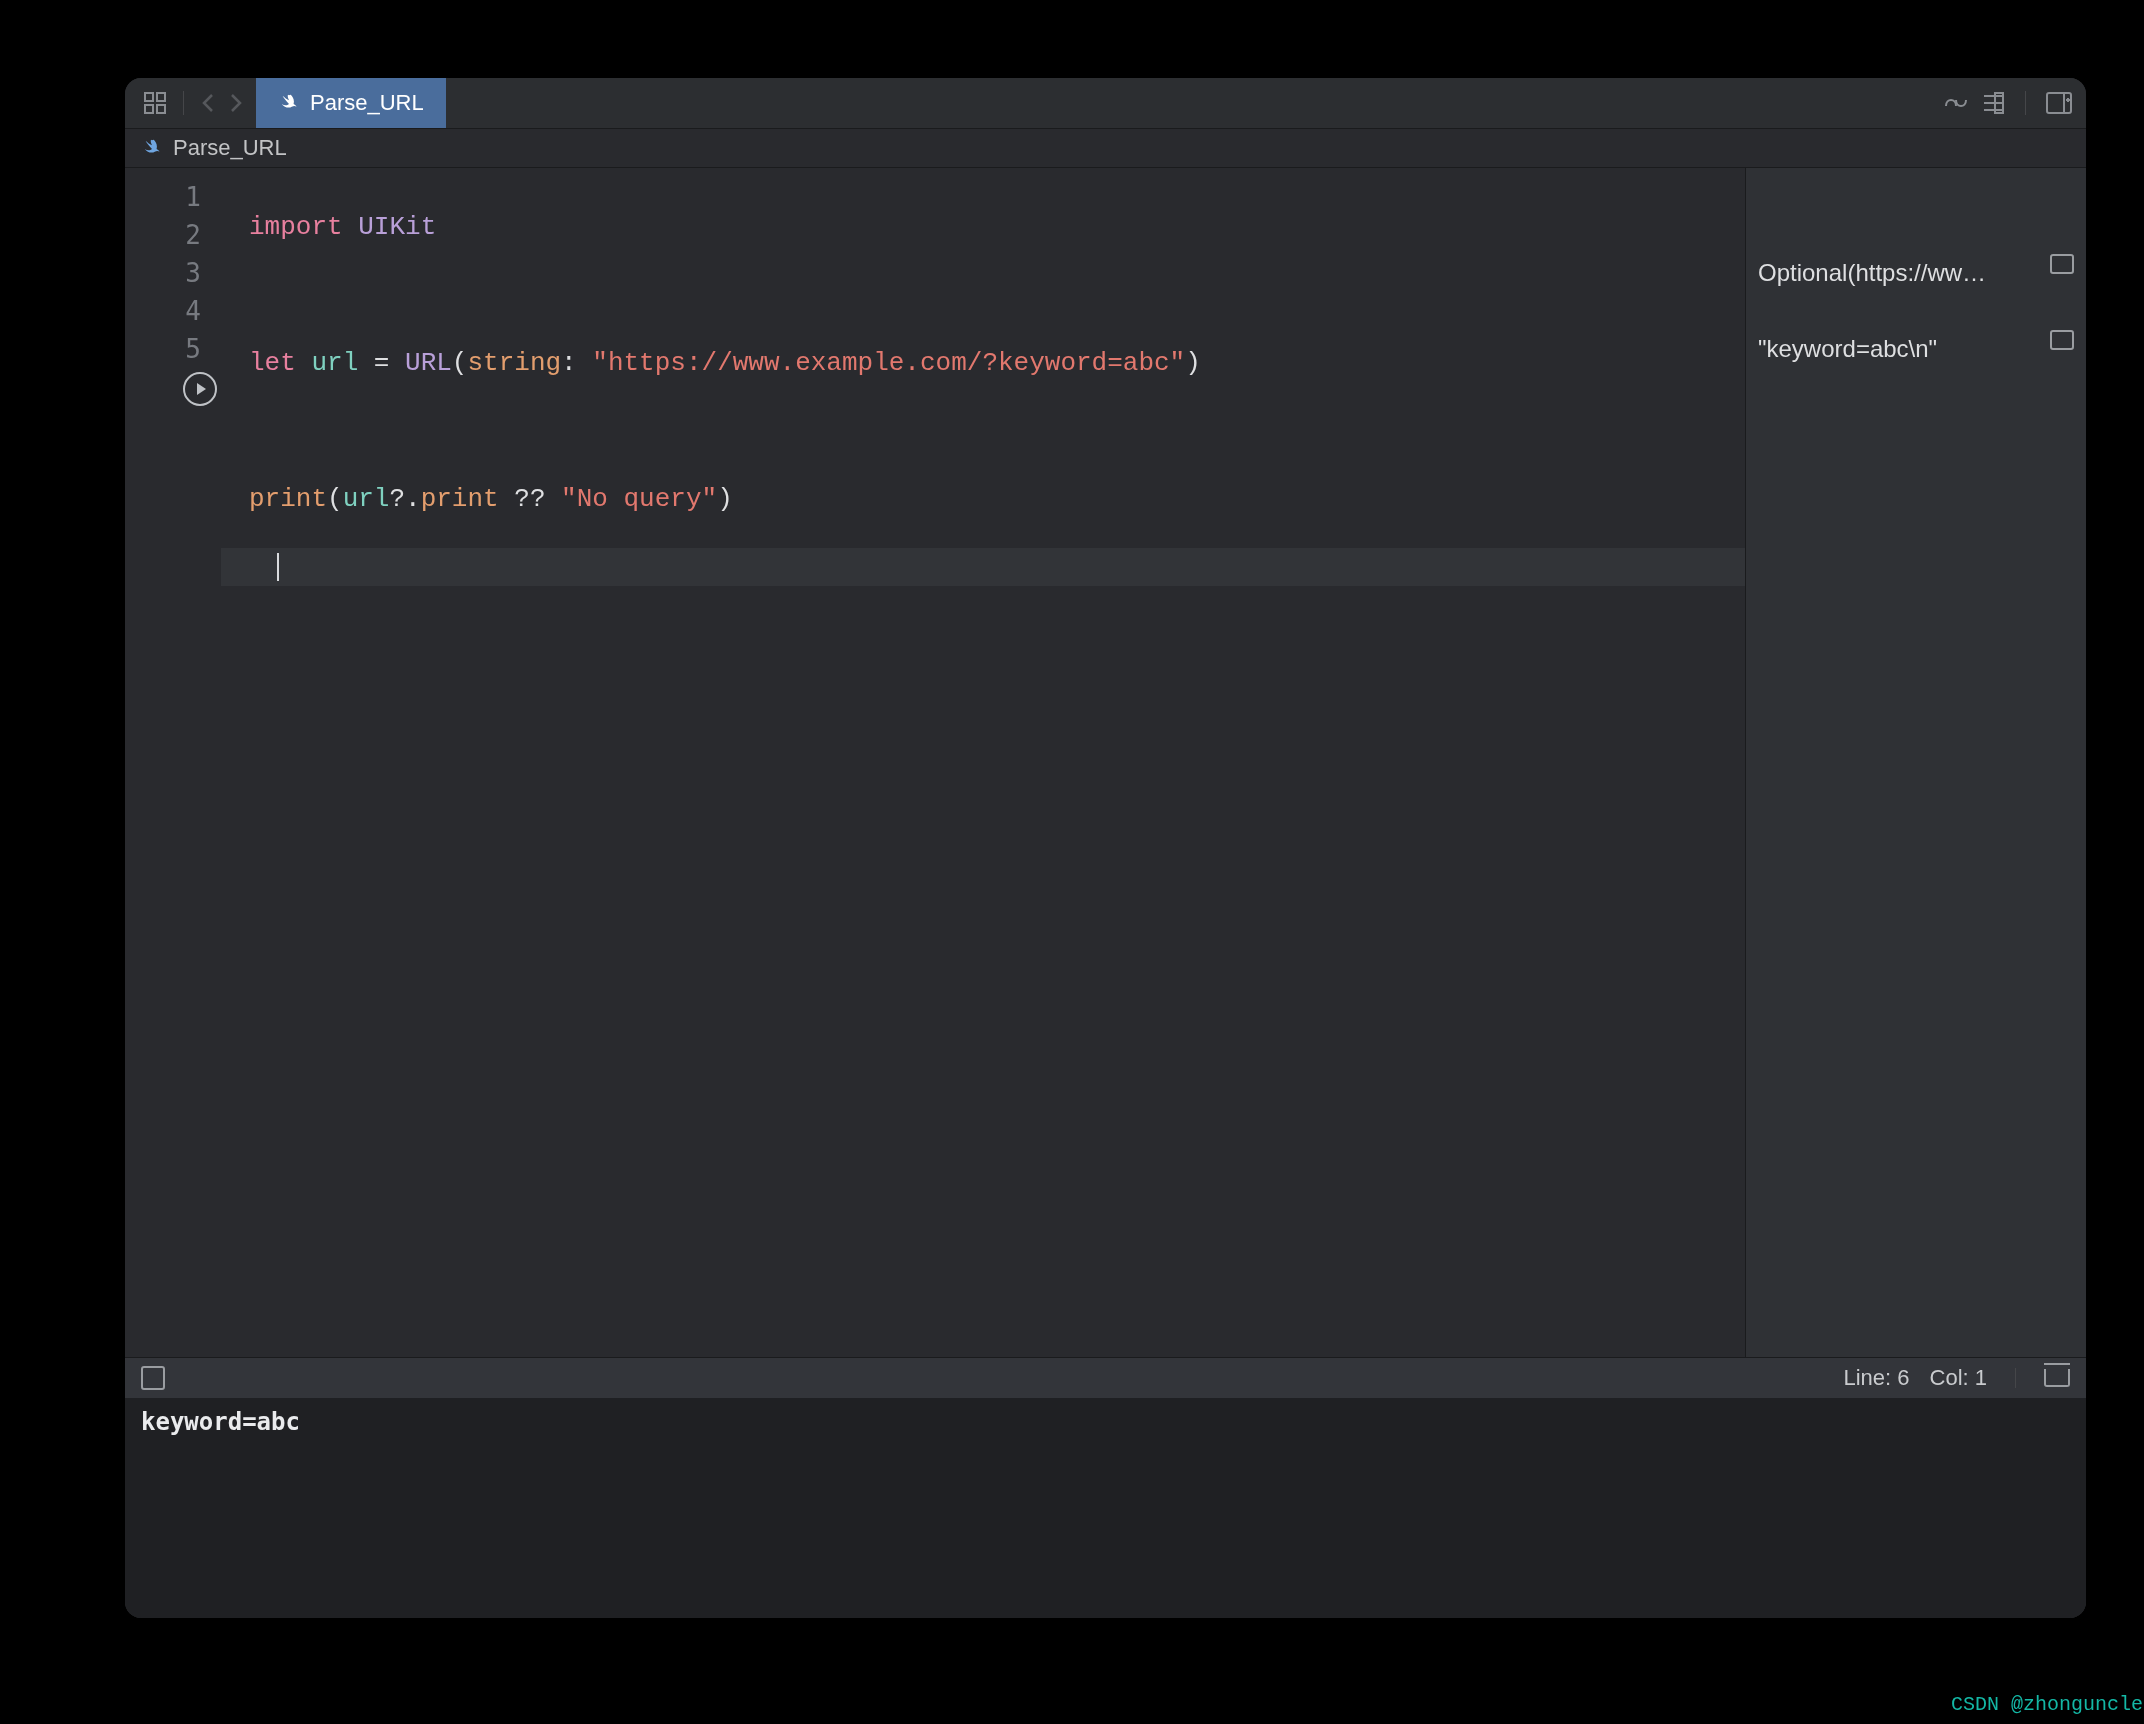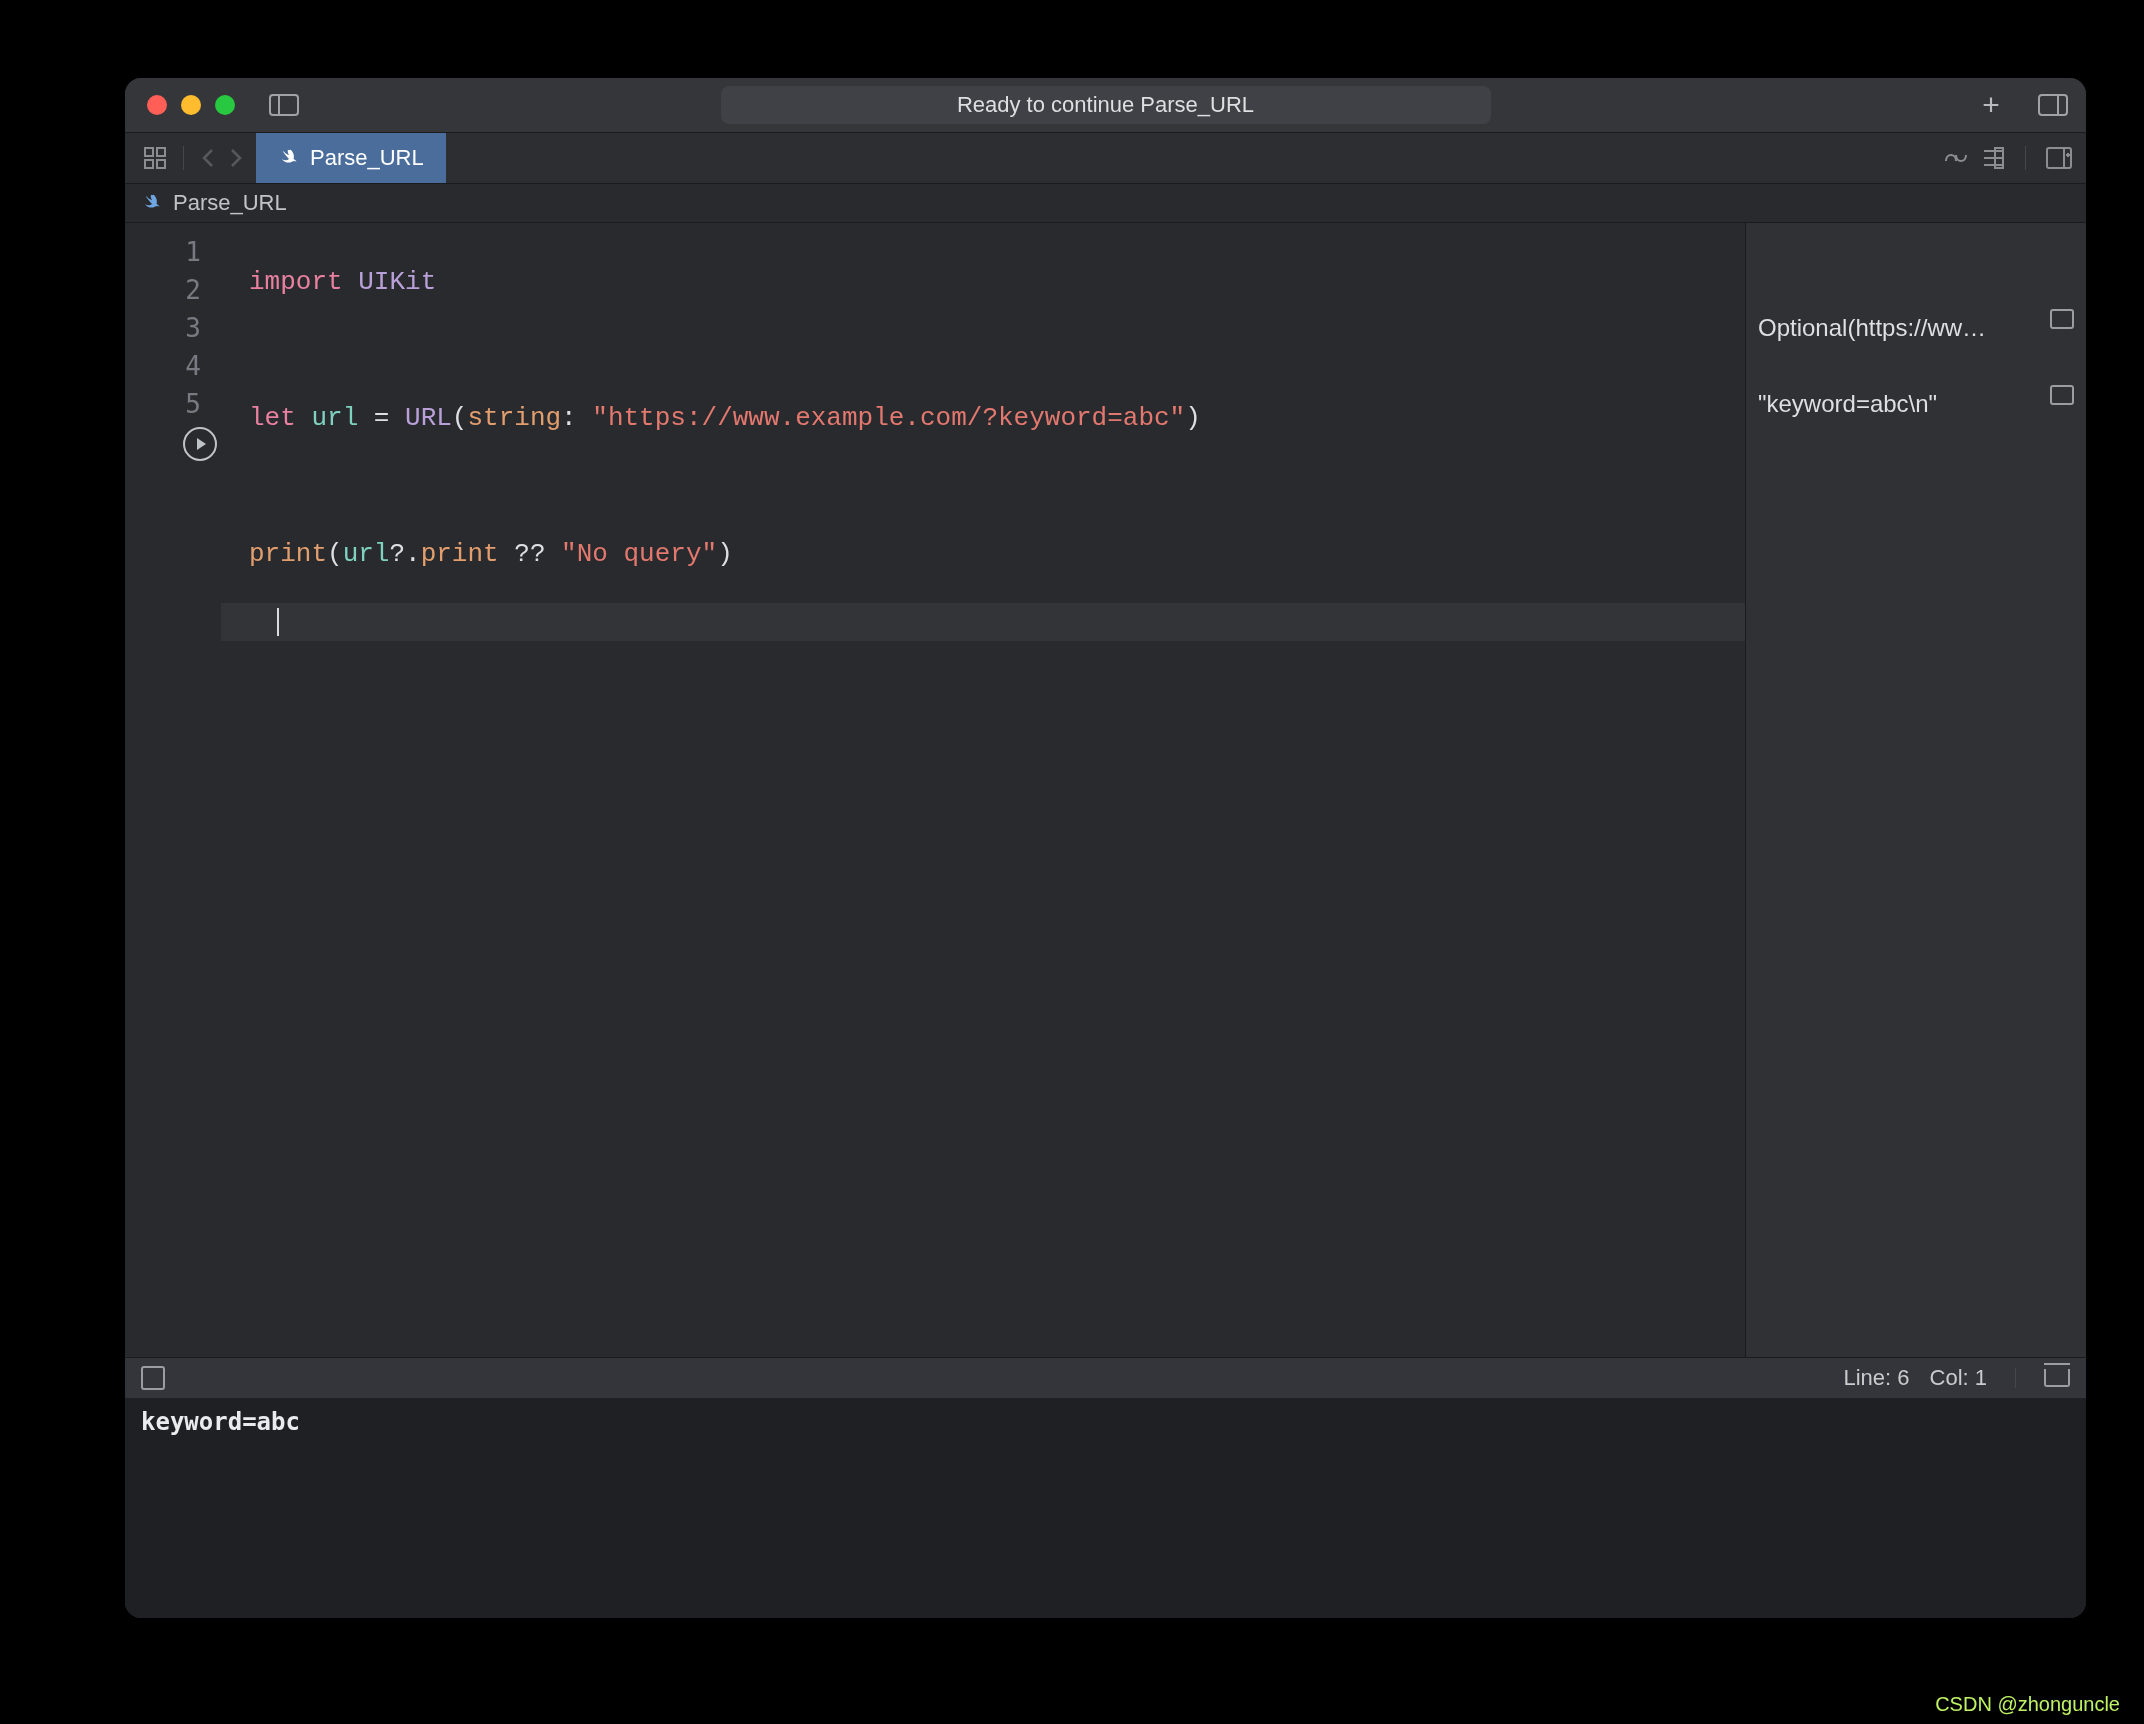--- a/index.html
+++ b/index.html
@@ -106,53 +106,28 @@
   .console-bar .square{width:20px;height:20px;border:2px solid #9a9da1;border-radius:3px;}
   .console-bar .status{margin-left:auto;display:flex;align-items:center;gap:20px;}
   .console-bar .tray{width:22px;height:16px;border:2px solid #9a9da1;border-top:none;border-radius:0 0 3px 3px;position:relative;}
   .console-bar .tray::before{content:"";position:absolute;left:-2px;right:-2px;top:-6px;height:2px;background:#9a9da1;}
   .console{
     flex:0 0 200px;background:var(--console-bg);color:#eaebed;
     font-family:"SF Mono",Menlo,monospace;font-size:24px;font-weight:bold;
     padding:10px 16px;
   }
   .watermark{
-    position:absolute;right:24px;bottom:8px;color:#bef264;font-size:20px;font-family:Liberation Sans, sans-serif;
+    position:absolute;right:1px;bottom:8px;color:#14b8a6;font-size:20px;font-family:Liberation Mono, monospace;
   }
 </style>
 </head>
 <body>
 
 <div class="window">
 
-  <div class="titlebar">
-    <div class="traffic">
-      <div class="dot red"></div>
-      <div class="dot yellow"></div>
-      <div class="dot green"></div>
-    </div>
-    <div class="sidebar-btn icon-btn">
-      <svg width="30" height="22" viewBox="0 0 30 22" fill="none" stroke="#9fa2a6" stroke-width="2">
-        <rect x="1" y="1" width="28" height="20" rx="3"></rect>
-          <line x1="10" y1="1" x2="10" y2="21"></line>
-      </svg>
-    </div>
-    <div class="title-pill">
-      <span>Ready to continue Parse_URL</span>
-    </div>
-    <div class="right-controls">
-      <div class="plus">+</div>
-      <div class="panel-right icon-btn">
-        <svg width="30" height="22" viewBox="0 0 30 22" fill="none" stroke="#9fa2a6" stroke-width="2">
-          <rect x="1" y="1" width="28" height="20" rx="3"></rect>
-            <line x1="20" y1="1" x2="20" y2="21"></line>
-        </svg>
-      </div>
-    </div>
-  </div>
 
   <div class="tabbar">
     <div class="tabbar-left">
       <div class="icon-btn">
         <svg width="24" height="24" viewBox="0 0 24 24" fill="none" stroke="#8a8d92" stroke-width="2">
           <rect x="2" y="2" width="8" height="8"></rect>
             <rect x="14" y="2" width="8" height="8"></rect>
           <rect x="2" y="14" width="8" height="8"></rect>
             <rect x="14" y="14" width="8" height="8"></rect>
         </svg>

